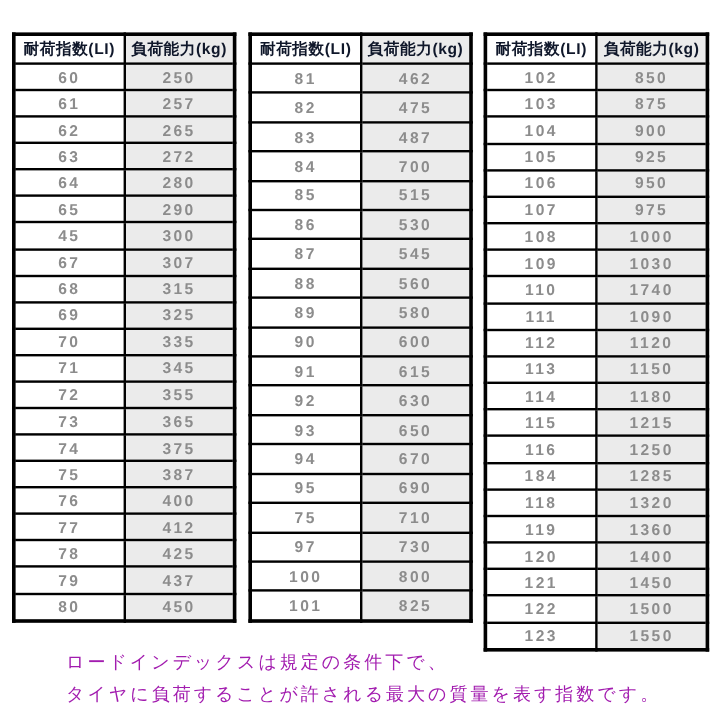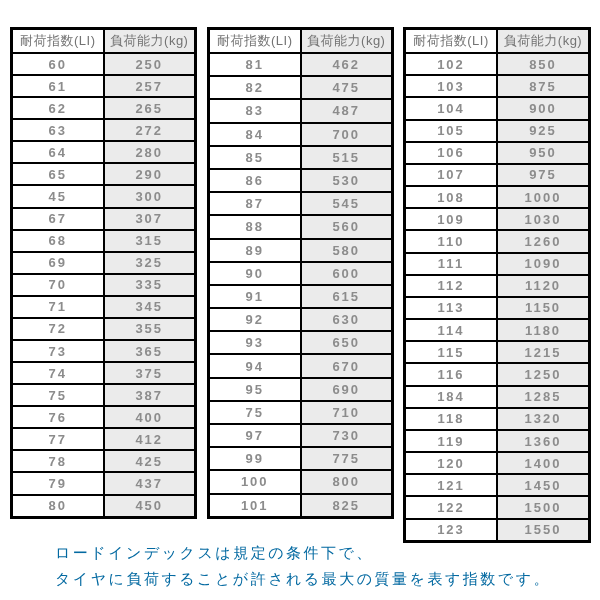--- a/index.html
+++ b/index.html
@@ -30,22 +30,22 @@
   table.li-table td {
     border: 2px solid #000000;
     text-align: center;
     vertical-align: middle;
     padding: 0;
     overflow: hidden;
   }
   table.li-table th {
     height: 22px;
     font-size: 13px;
-    font-weight: normal;
-    color: #737373;
+    font-weight: bold;
+    color: #0f172a;
     letter-spacing: 0.5px;
     background: #ffffff;
   }
   table.li-table td {
     font-size: 13px;
     font-weight: bold;
     color: #8c8c8c;
     letter-spacing: 2px;
     background: #ffffff;
   }
@@ -55,21 +55,21 @@
   }
 
   .footer-note {
     position: absolute;
     left: 55px;
     top: 540px;
     width: 540px;
     font-size: 15px;
     line-height: 26px;
     letter-spacing: 2.5px;
-    color: #0369a1;
+    color: #a21caf;
   }
   .footer-note div { white-space: nowrap; }
 </style>
 </head>
 <body>
 
 <div class="stage">
 
   <div class="tbl-wrap t1">
     <table class="li-table">
@@ -239,24 +239,20 @@
           </tr>
           <tr>
             <td>75</td>
             <td class="alt">710</td>
           </tr>
           <tr>
             <td>97</td>
             <td class="alt">730</td>
           </tr>
           <tr>
-            <td>99</td>
-            <td class="alt">775</td>
-          </tr>
-          <tr>
             <td>100</td>
             <td class="alt">800</td>
           </tr>
           <tr>
             <td>101</td>
             <td class="alt">825</td>
           </tr>
         </tbody>
     </table>
   </div>
@@ -297,21 +293,21 @@
           <tr>
             <td>108</td>
             <td class="alt">1000</td>
           </tr>
           <tr>
             <td>109</td>
             <td class="alt">1030</td>
           </tr>
           <tr>
             <td>110</td>
-            <td class="alt">1260</td>
+            <td class="alt">1740</td>
           </tr>
           <tr>
             <td>111</td>
             <td class="alt">1090</td>
           </tr>
           <tr>
             <td>112</td>
             <td class="alt">1120</td>
           </tr>
           <tr>

